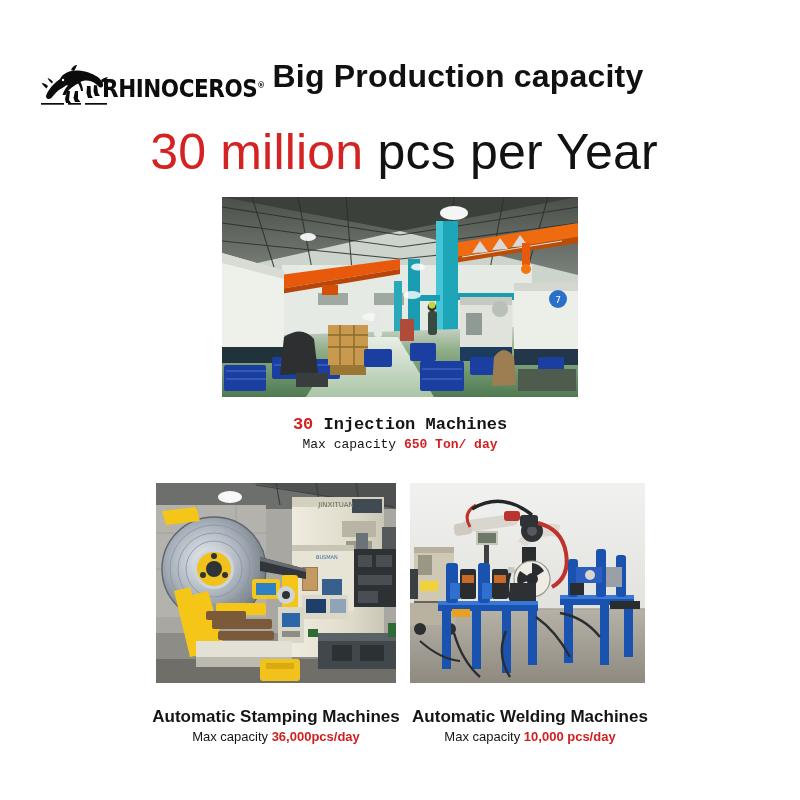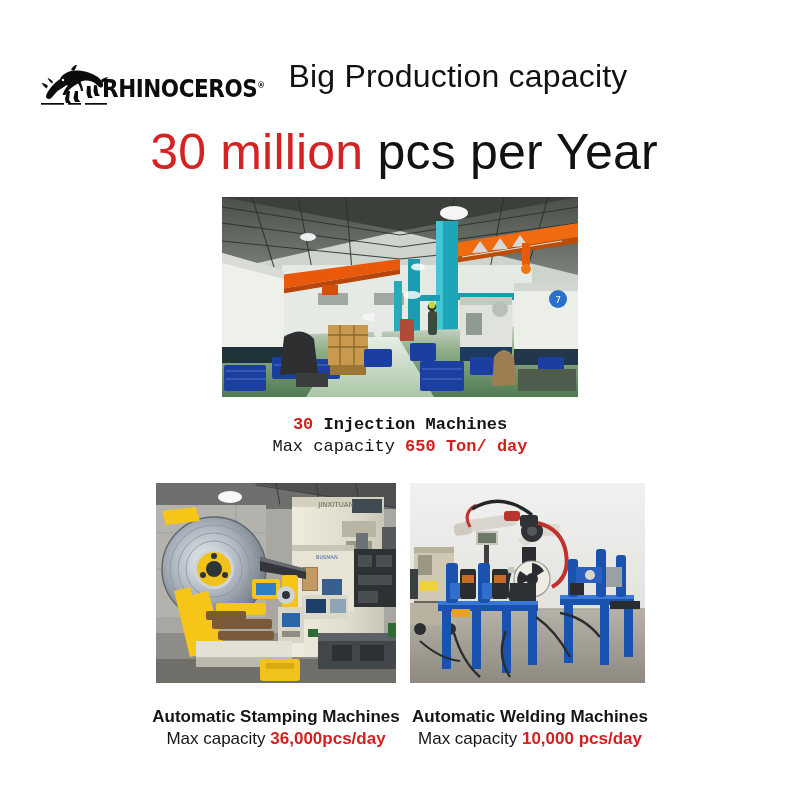--- a/index.html
+++ b/index.html
@@ -60,20 +60,21 @@
     position: absolute;
     left: 0;
     top: 58px;
     width: 800px;
     text-align: center;
     padding-left: 116px;
     box-sizing: border-box;
     font-size: 32px;
     letter-spacing: 0.2px;
     color: #111111;
+    font-weight: bold;
   }
 
   .headline-main {
     position: absolute;
     left: 0;
     top: 123px;
     width: 800px;
     text-align: center;
     font-size: 50px;
     letter-spacing: 0.2px;
@@ -114,21 +115,21 @@
     text-align: center;
     line-height: 1.32;
   }
   .caption .l1 {
     font-weight: bold;
     font-size: 17px;
     color: #151515;
     white-space: nowrap;
   }
   .caption .l2 {
-    font-size: 17px;
+    font-size: 13px;
     color: #151515;
     white-space: nowrap;
   }
   .red-b { color: #d21f1f; font-weight: bold; }
 
   .caption-top {
     left: 220px;
     top: 414px;
     width: 360px;
     font-family: Liberation Mono, monospace;

